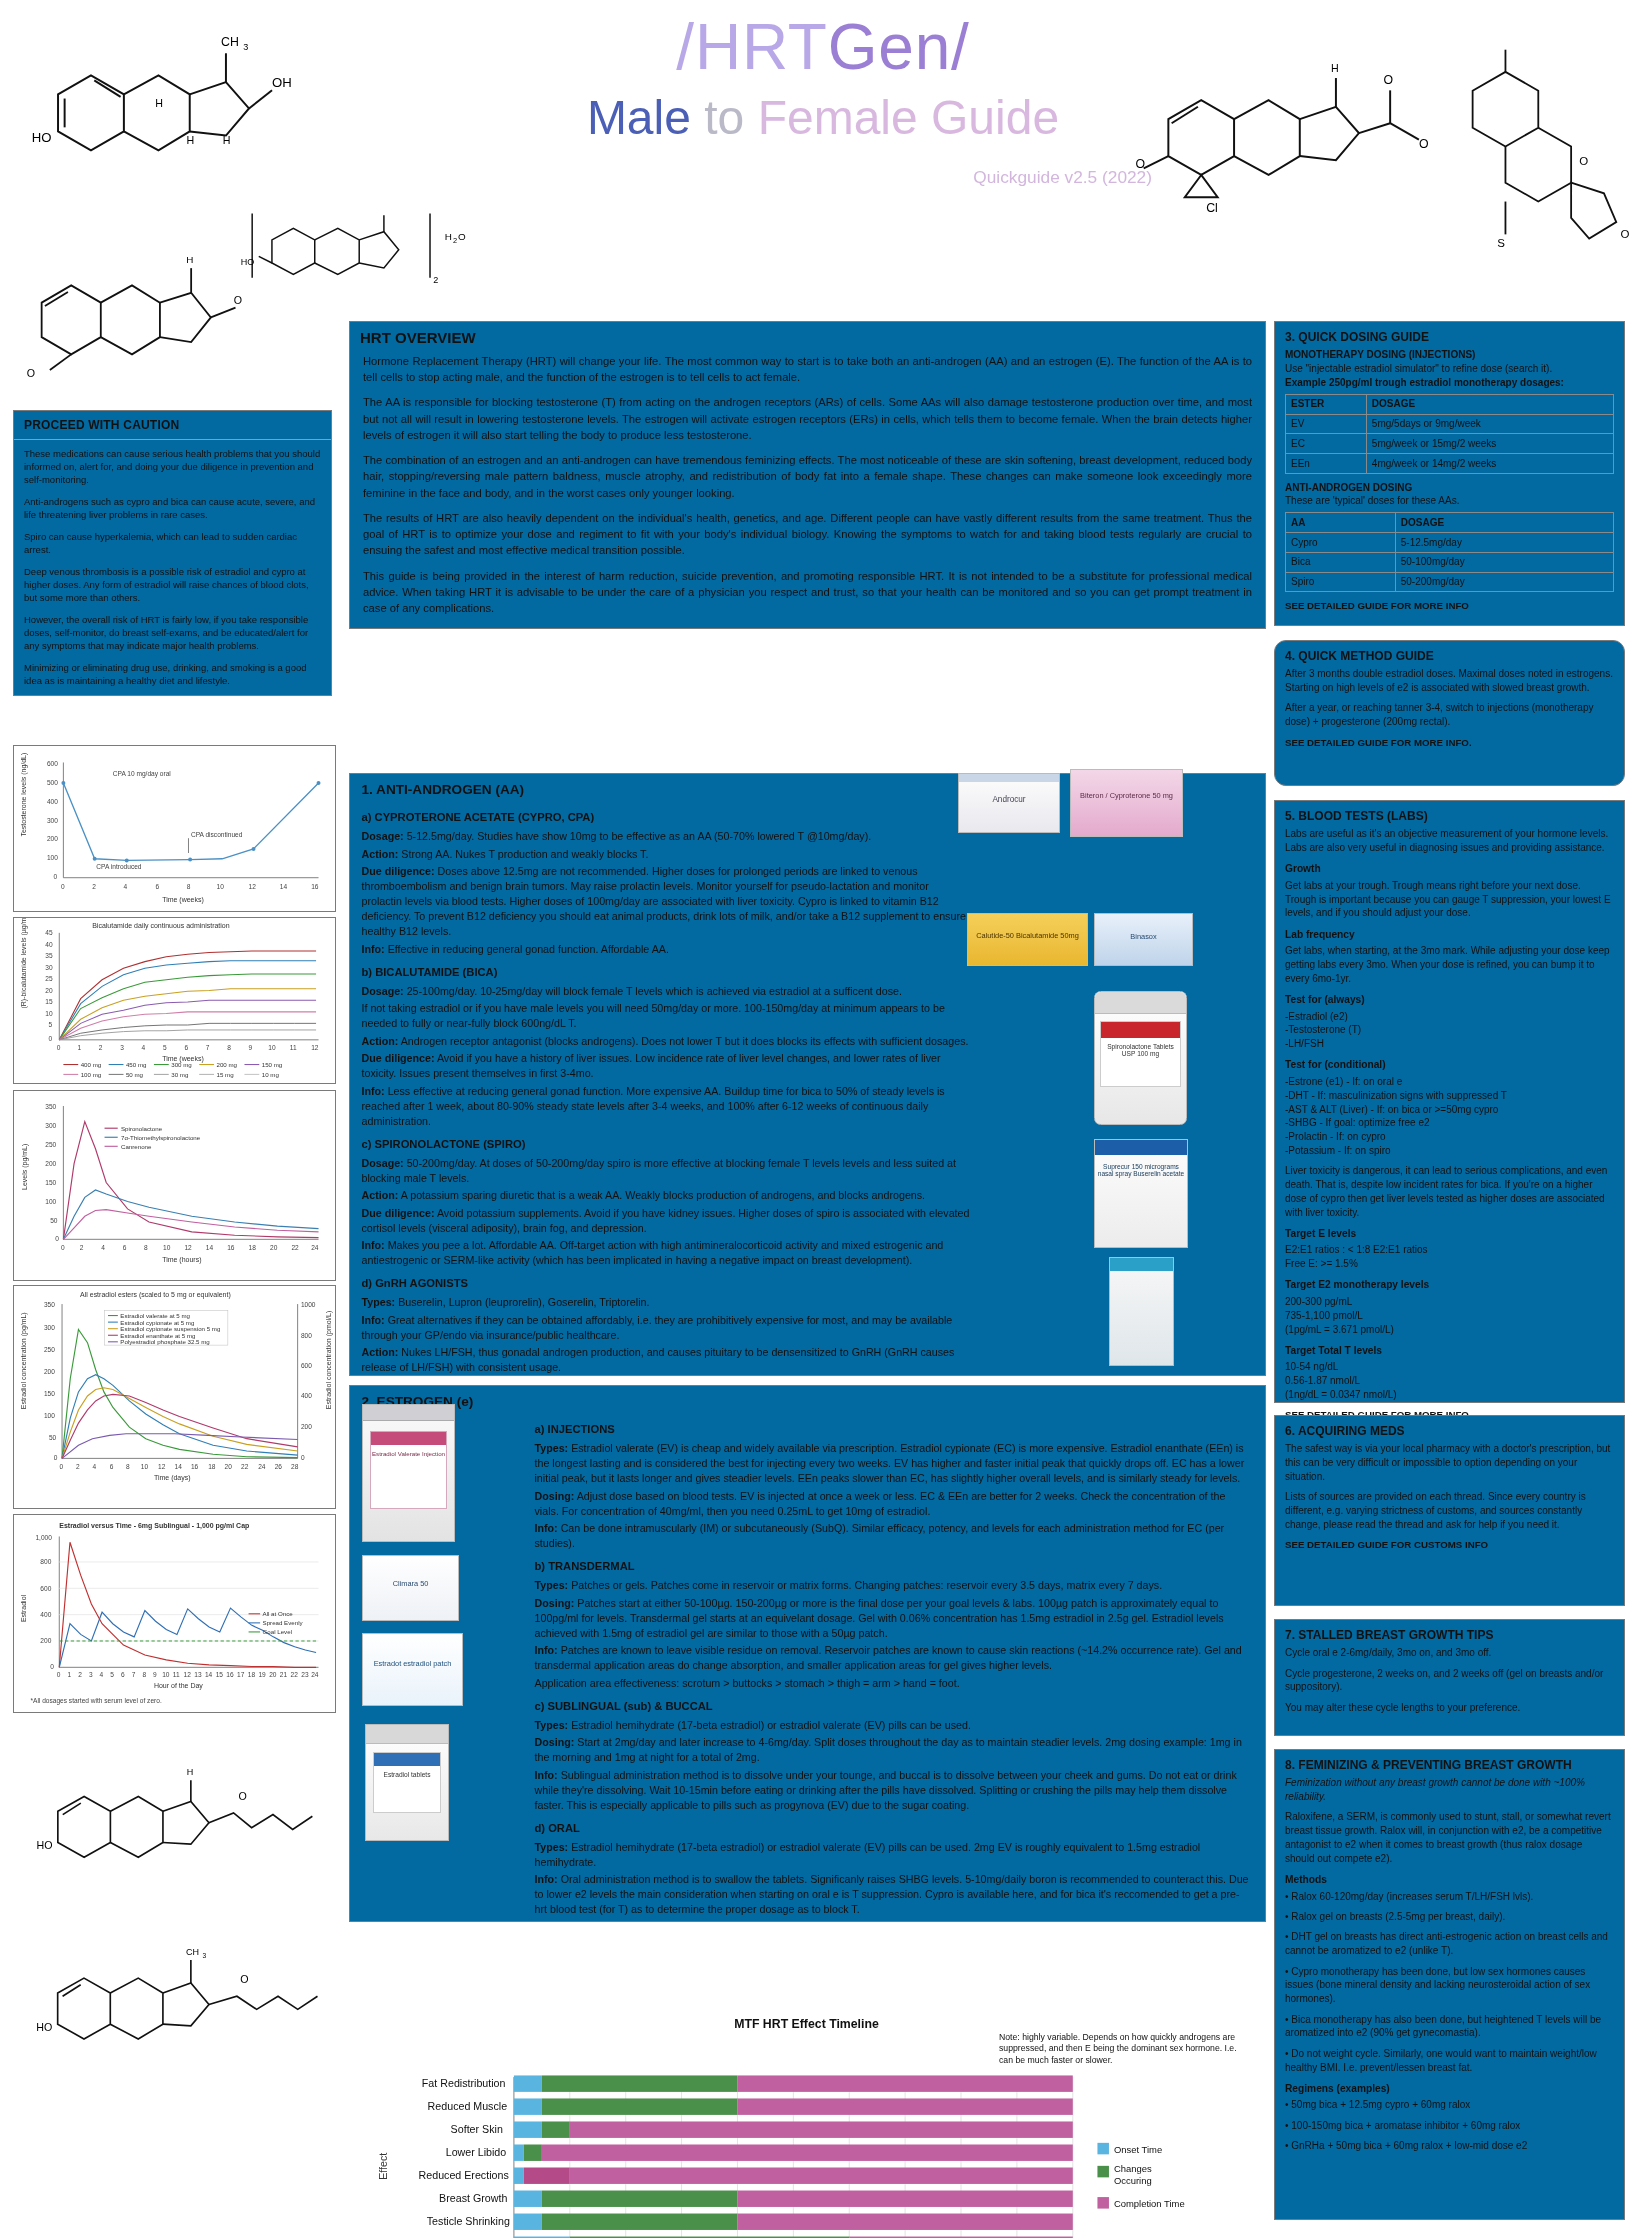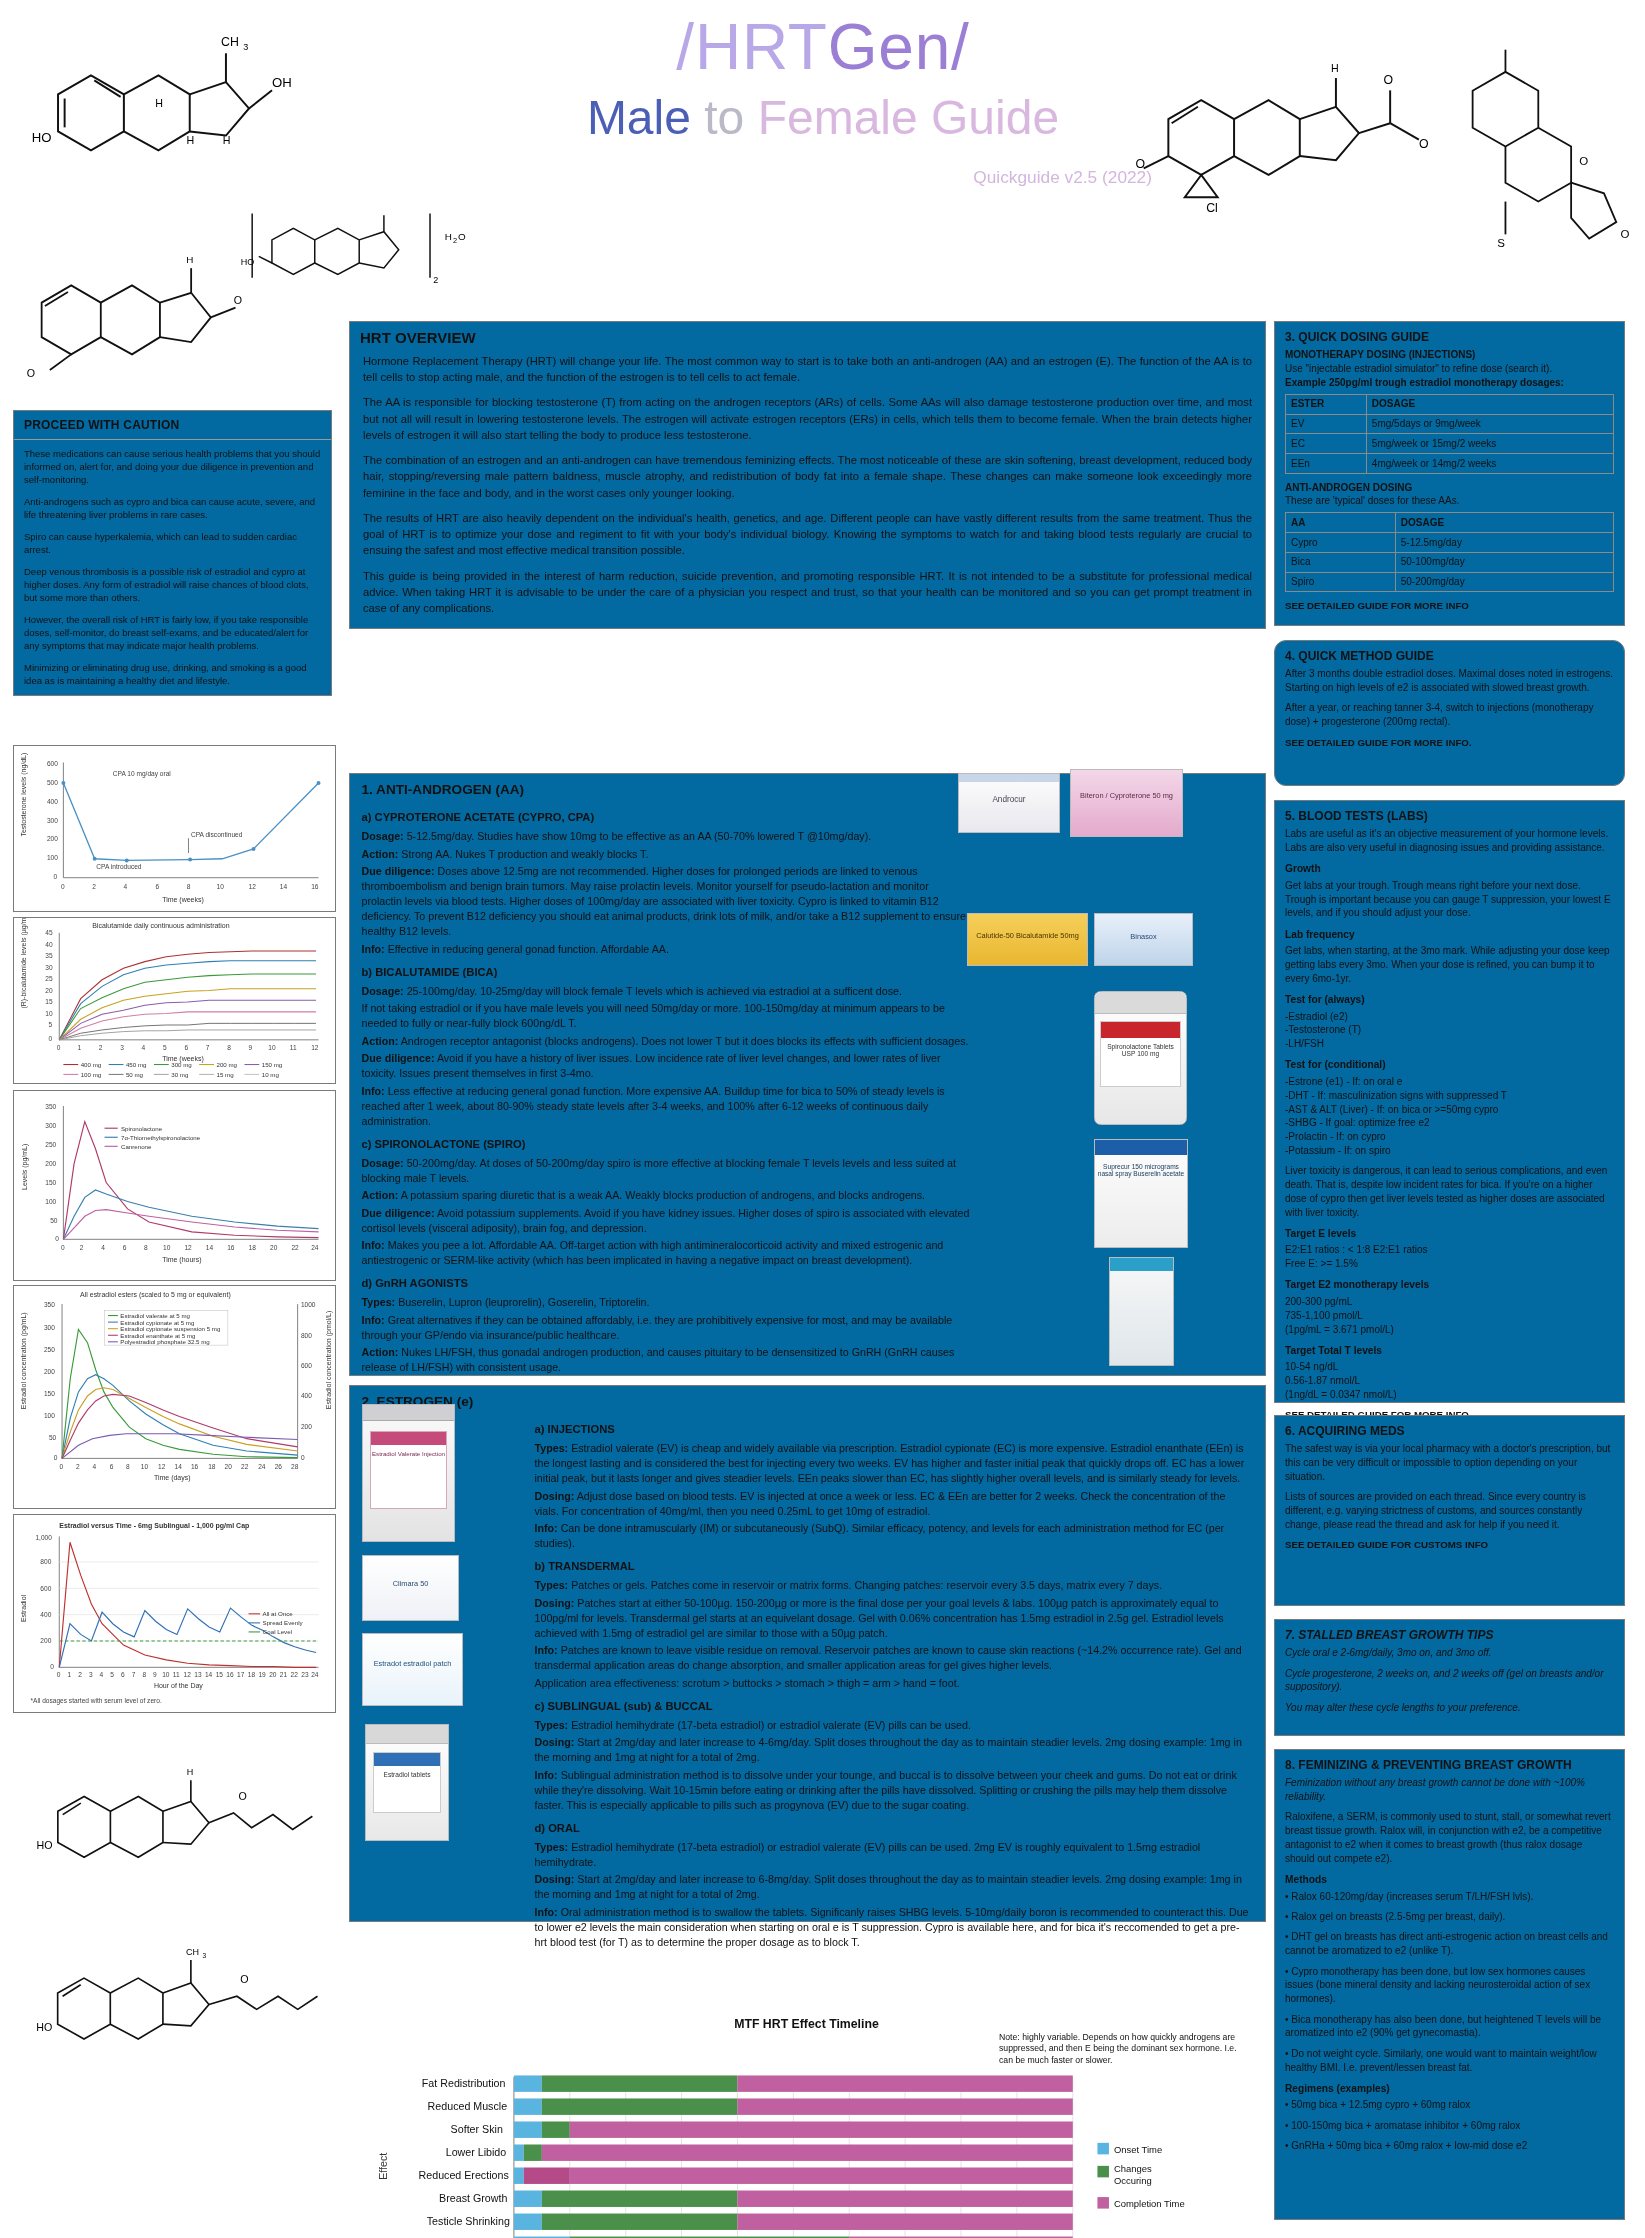--- a/index.html
+++ b/index.html
@@ -262,21 +262,20 @@
       <p><span class="k">Info:</span> <span>Patches are known to leave visible residue on removal. Reservoir patches are known to cause skin reactions (~14.2% occurrence rate). Gel and transdermal application areas do change absorption, and smaller application areas for gel gives higher levels.</span></p>
       <p><span>Application area effectiveness: scrotum &gt; buttocks &gt; stomach &gt; thigh = arm &gt; hand = foot.</span></p>
 
       <h4>c) SUBLINGUAL (sub) &amp; BUCCAL</h4>
       <p><span class="k">Types:</span> <span>Estradiol hemihydrate (17-beta estradiol) or estradiol valerate (EV) pills can be used.</span></p>
       <p><span class="k">Dosing:</span> <span>Start at 2mg/day and later increase to 4-6mg/day. Split doses throughout the day as to maintain steadier levels. 2mg dosing example: 1mg in the morning and 1mg at night for a total of 2mg.</span></p>
       <p><span class="k">Info:</span> <span>Sublingual administration method is to dissolve under your tounge, and buccal is to dissolve between your cheek and gums. Do not eat or drink while they're dissolving. Wait 10-15min before eating or drinking after the pills have dissolved. Splitting or crushing the pills may help them dissolve faster. This is especially applicable to pills such as progynova (EV) due to the sugar coating.</span></p>
 
       <h4>d) ORAL</h4>
       <p><span class="k">Types:</span> <span>Estradiol hemihydrate (17-beta estradiol) or estradiol valerate (EV) pills can be used. 2mg EV is roughly equivalent to 1.5mg estradiol hemihydrate.</span></p>
-      <p><span class="k">Dosing:</span> <span>Start at 2mg/day and later increase to 6-8mg/day. Split doses throughout the day as to maintain steadier levels. 2mg dosing example: 1mg in the morning and 1mg at night for a total of 2mg.</span></p>
       <p><span class="k">Info:</span> <span>Oral administration method is to swallow the tablets. Significanly raises SHBG levels. 5-10mg/daily boron is recommended to counteract this. Due to lower e2 levels the main consideration when starting on oral e is T suppression. Cypro is available here, and for bica it's reccomended to get a pre-hrt blood test (for T) as to determine the proper dosage as to block T.</span></p>
     </div>
   </div>
 
   <div class="panel rp" style="top:321px;height:303px;">
     <div class="panel-t">3. QUICK DOSING GUIDE</div>
     <div class="panel-b">
       <div class="bold smallcaps">MONOTHERAPY DOSING (INJECTIONS)</div>
       <div>Use "injectable estradiol simulator" to refine dose (search it).</div>
       <div class="bold">Example 250pg/ml trough estradiol monotherapy dosages:</div>
@@ -372,21 +371,21 @@
 
   <div class="panel rp" style="top:1415px;height:189px;">
     <div class="panel-t">6. ACQUIRING MEDS</div>
     <div class="panel-b">
       <p>The safest way is via your local pharmacy with a doctor's prescription, but this can be very difficult or impossible to option depending on your situation.</p>
       <p>Lists of sources are provided on each thread. Since every country is different, e.g. varying strictness of customs, and sources constantly change, please read the thread and ask for help if you need it.</p>
       <div class="see">SEE DETAILED GUIDE FOR CUSTOMS INFO</div>
     </div>
   </div>
 
-  <div class="panel rp" style="top:1619px;height:115px;font-style:italic;">
+  <div class="panel rp" style="top:1619px;height:115px;">
     <div class="panel-t">7. STALLED BREAST GROWTH TIPS</div>
     <div class="panel-b">
       <p>Cycle oral e 2-6mg/daily, 3mo on, and 3mo off.</p>
       <p>Cycle progesterone, 2 weeks on, and 2 weeks off (gel on breasts and/or suppository).</p>
       <p>You may alter these cycle lengths to your preference.</p>
     </div>
   </div>
 
   <div class="panel rp" style="top:1749px;height:469px;">
     <div class="panel-t">8. FEMINIZING &amp; PREVENTING BREAST GROWTH</div>

